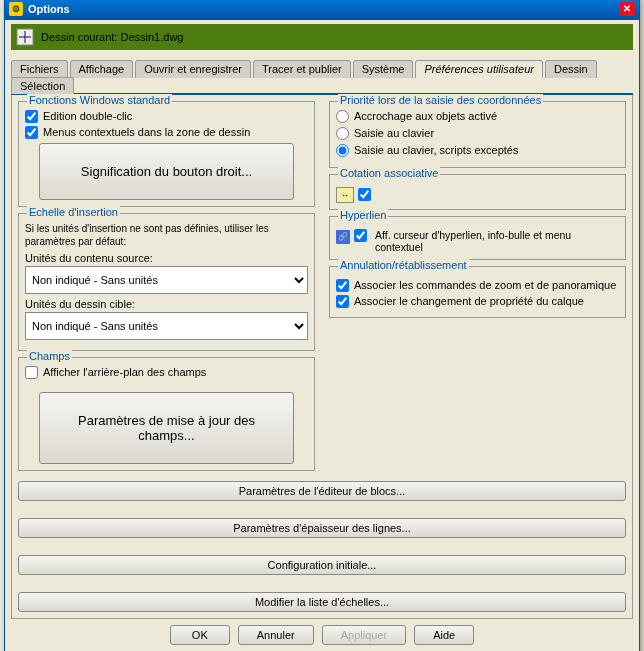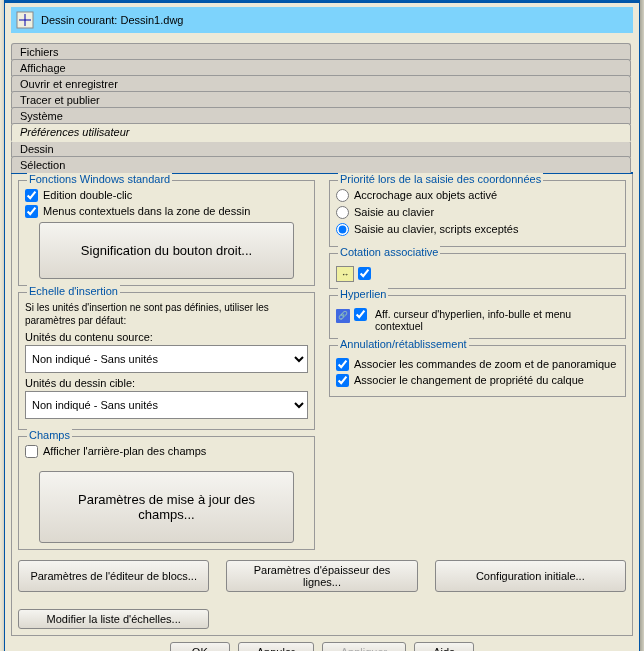--- a/index.html
+++ b/index.html
@@ -56,31 +56,30 @@
       cursor: pointer;
       border-radius: 1px;
       font-weight: bold;
     }
     .content {
       padding: 4px 6px 6px 6px;
     }
     .drawing-bar {
       display: flex;
       align-items: center;
-      background: #7dd3fc;
+      background: #4d7c0f;
       padding: 3px 4px;
       font-size: 11px;
       margin-bottom: 10px;
     }
     .tabs {
       display: flex;
       flex-wrap: wrap;
       border-bottom: 2px solid #0054a6;
       margin-bottom: 0;
-      flex-direction: column;
     }
     .tab {
       padding: 2px 8px;
       border: 1px solid #999;
       border-bottom: none;
       background: #d4d0c8;
       margin-right: 2px;
       margin-bottom: -1px;
       cursor: pointer;
       font-size: 11px;
@@ -161,21 +160,21 @@
       font-size: 11px;
     }
     .select-row select {
       font-size: 11px;
       padding: 6px 2px;
       border: 1px solid #888;
       background: white;
     }
     .bottom-buttons {
       display: grid;
-      grid-template-columns: 1fr 1fr 1fr;
+      grid-template-columns: 1fr;
       gap: 17px;
       margin-top: 4px;
     }
     .bottom-btn {
       background: linear-gradient(to bottom, #f5f4f0, #ddd9d0);
       border: 1px solid #888;
       padding: 3px 8px;
       font-size: 11px;
       cursor: pointer;
       border-radius: 3px;

